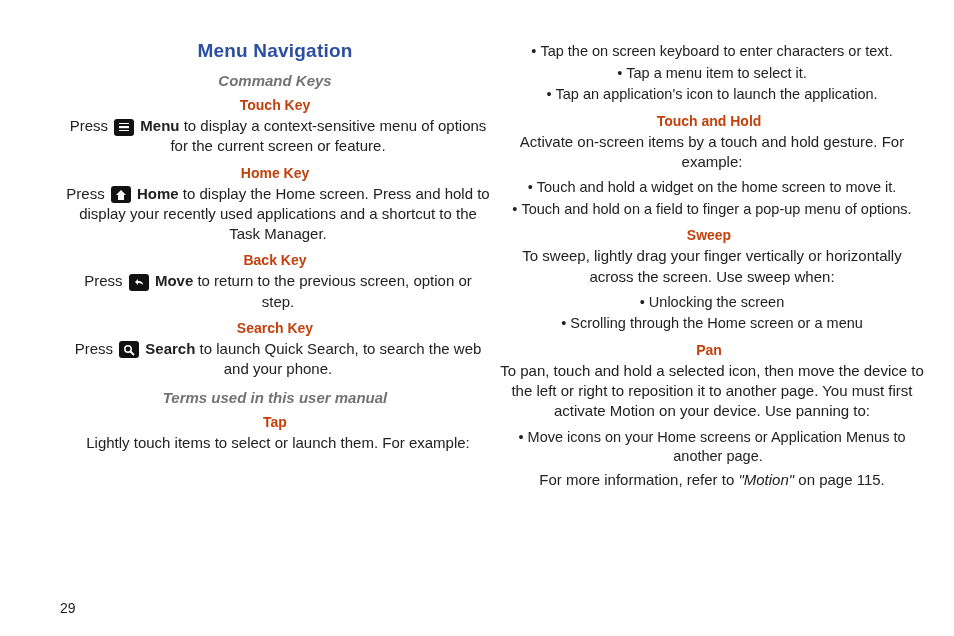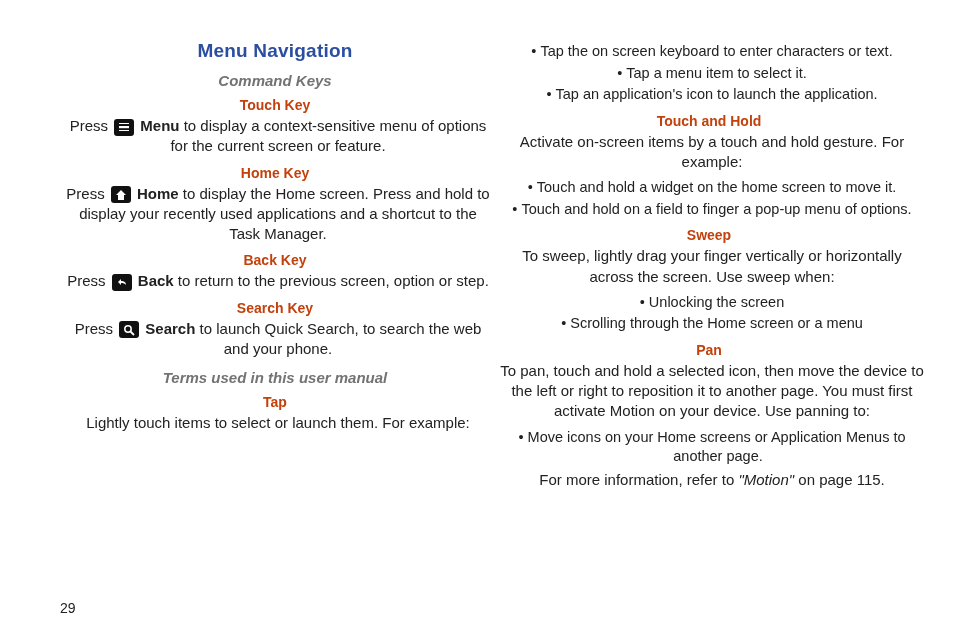--- a/index.html
+++ b/index.html
@@ -121,21 +121,21 @@
       <span class="bold">Home</span><span> to display the Home screen. Press and hold to display your recently used applications and a shortcut to the Task Manager.</span>
     </div>
 
     <div class="h3">Back Key</div>
     <div class="body">
       <span>Press </span><span class="iconbox">
             <svg viewBox="0 0 14 14">
               <path d="M3 7 L6 4 L6 6 C9 6 11 7 11 10 C10 8.5 8 8 6 8 L6 10 Z" fill="#fff"></path>
             </svg>
           </span>
-      <span class="bold">Back</span><span> to return to the previous screen, option or step.</span>
+      <span class="bold">Move</span><span> to return to the previous screen, option or step.</span>
     </div>
 
     <div class="h3">Search Key</div>
     <div class="body">
       <span>Press </span><span class="iconbox">
             <svg viewBox="0 0 14 14">
               <circle cx="6" cy="6" r="3.2" fill="none" stroke="#fff" stroke-width="1.5"></circle>
               <line x1="8.5" y1="8.5" x2="12" y2="12" stroke="#fff" stroke-width="1.8"></line>
             </svg>
           </span>

